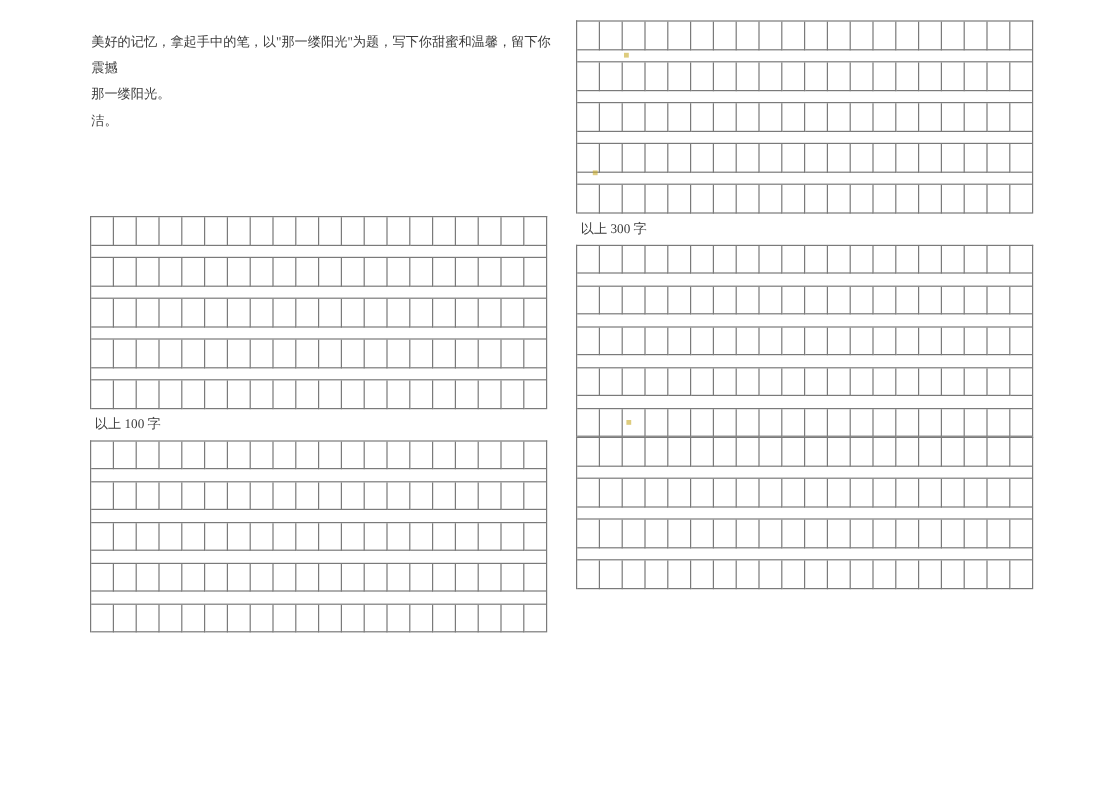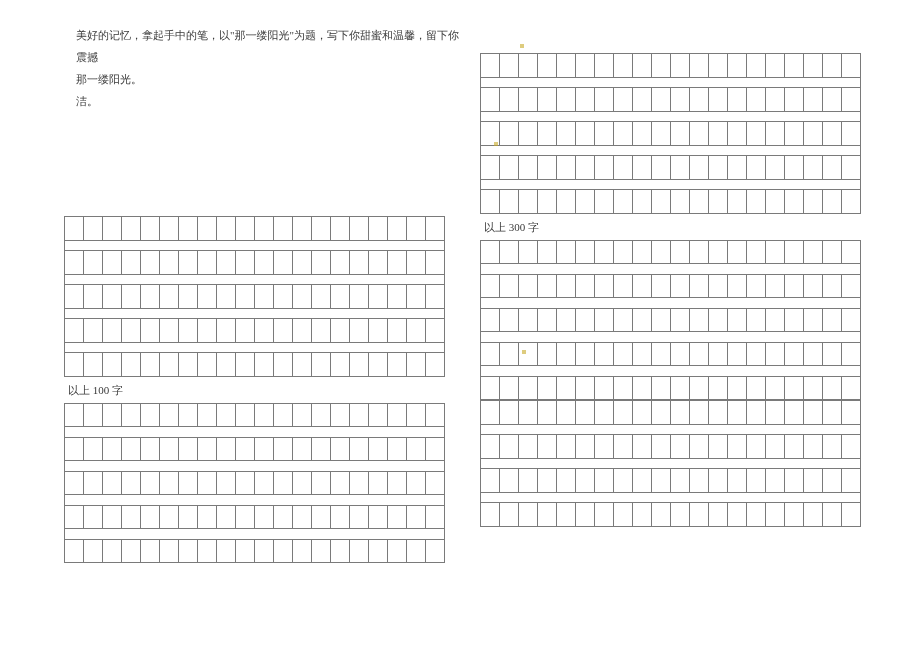--- a/index.html
+++ b/index.html
@@ -24,23 +24,22 @@
     .indent { text-indent: 2em; }
     .marker-y {
       display: inline-block;
       width: 5px; height: 5px;
       vertical-align: middle;
     }
     
     .col {
       position: absolute;
       width: 381px;
-      margin-top: 36px;
-    }
-    .col-left  { left: 64px;  top: 180px; font-family: Liberation Serif, serif; }
+    }
+    .col-left  { left: 75px;  top: 180px; font-family: Liberation Serif, serif; }
     .col-right { left: 480px; top: 17px; }
     .block {
       border: 1px solid #7a7a7a;
       border-bottom: none;
     }
     .row {
       display: flex;
       height: 23.5px;
     }
     .gap-row {

